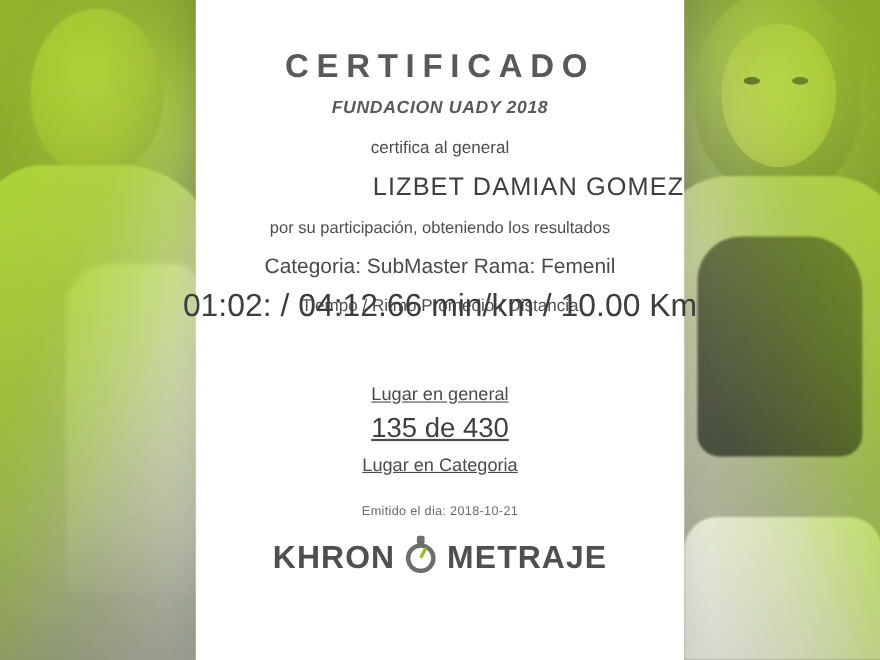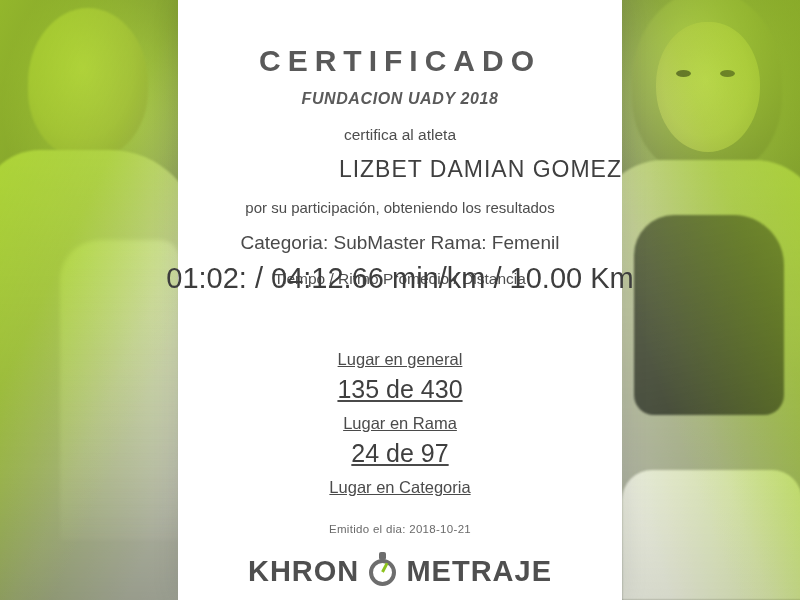--- a/index.html
+++ b/index.html
@@ -313,41 +313,37 @@
     <div class="greenlite"></div>
   </div>
 
   <div class="panel">
     <div class="content">
 
       <div class="cert-title">CERTIFICADO</div>
 
       <div class="cert-sub">FUNDACION UADY 2018</div>
 
-      <div class="line-normal">certifica al atleta</div>
+      <div class="line-normal">certifica al general</div>
 
       <div class="athlete-name">LIZBET  DAMIAN  GOMEZ</div>
 
       <div class="line-desc">por su participación, obteniendo los resultados</div>
 
       <div class="line-cat">Categoria: SubMaster Rama: Femenil</div>
 
       <div class="line-head">Tiempo / Ritmo Promedio / Distancia</div>
 
       <div style="height:52px"></div>
 
       <div class="block">
         <div class="block-label">Lugar en general</div>
         <div class="block-value">135 de 430</div>
       </div>
 
-      <div class="block">
-        <div class="block-label">Lugar en Rama</div>
-        <div class="block-value">24 de 97</div>
-      </div>
 
       <div class="block">
         <div class="block-label">Lugar en Categoria</div>
       </div>
 
       <div class="issued">Emitido el dia: 2018-10-21</div>
 
       <div class="logo-wrap">
         <div class="logo">
           <span>KHRON</span>

